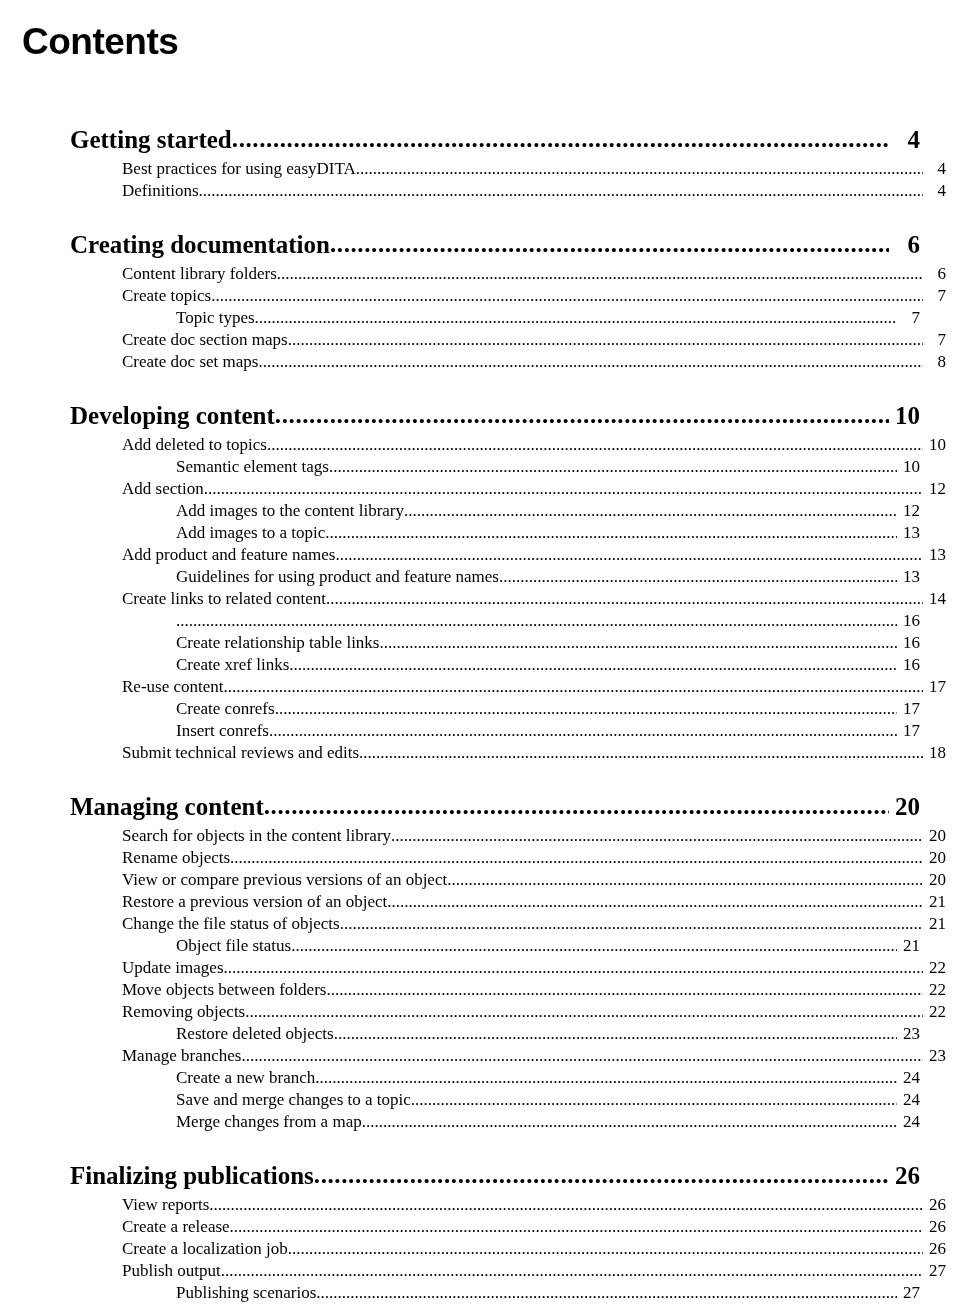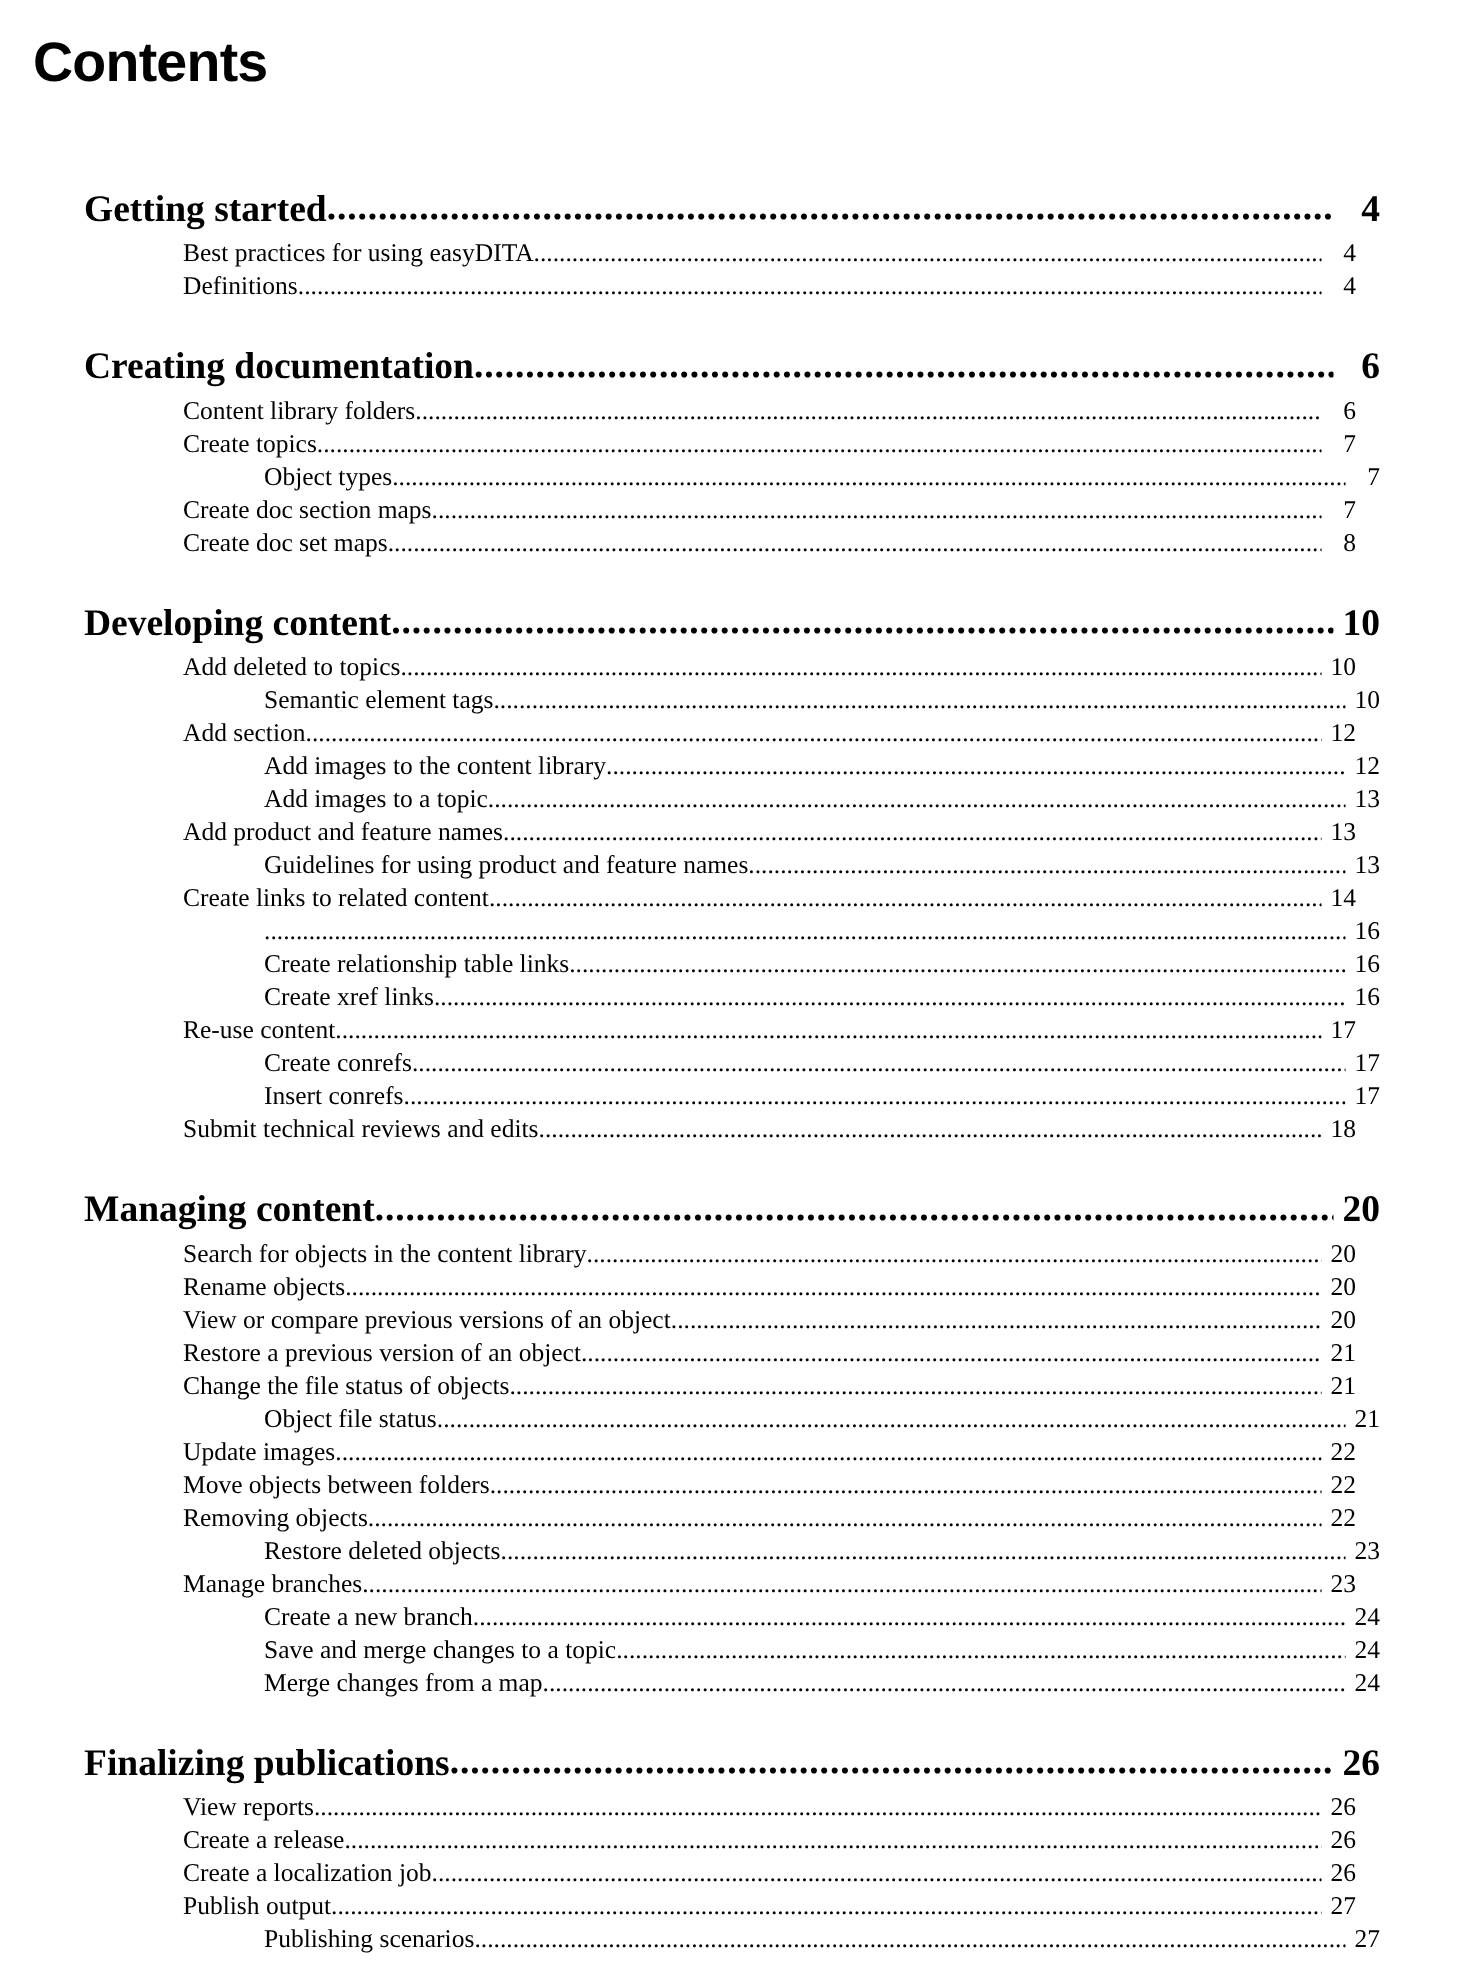--- a/index.html
+++ b/index.html
@@ -61,41 +61,41 @@
     flex: 0 0 auto;
     text-align: right;
     padding-left: 1px;
   }
 
   
   .lvl1 {
     font-weight: bold;
     font-size: 25px;
     line-height: 30px;
-    padding-left: 56px;
+    padding-left: 70px;
     padding-right: 52px;
     margin-bottom: 3px;
   }
   .lvl1 .leader {
     font-size: 25px;
     font-weight: bold;
     letter-spacing: 0.6px;
     position: relative;
     top: -1px;
   }
   .lvl1 .pageno {
     min-width: 30px;
   }
 
   
   .lvl2 {
     font-size: 17px;
     line-height: 22px;
     padding-left: 122px;
-    padding-right: 68px;
+    padding-right: 26px;
   }
   .lvl2 .leader {
     font-size: 17px;
     letter-spacing: 0px;
   }
   .lvl2 .pageno {
     min-width: 22px;
   }
 
   
@@ -147,21 +147,21 @@
           <span class="label">Content library folders</span>
           <span class="leader">................................................................................................................................................................................................................................................................................................................................................................................................................</span>
           <span class="pageno">6</span>
         </div>
         <div class="entry lvl2">
           <span class="label">Create topics</span>
           <span class="leader">................................................................................................................................................................................................................................................................................................................................................................................................................</span>
           <span class="pageno">7</span>
         </div>
         <div class="entry lvl3">
-          <span class="label">Object types</span>
+          <span class="label">Topic types</span>
           <span class="leader">................................................................................................................................................................................................................................................................................................................................................................................................................</span>
           <span class="pageno">7</span>
         </div>
         <div class="entry lvl2">
           <span class="label">Create doc section maps</span>
           <span class="leader">................................................................................................................................................................................................................................................................................................................................................................................................................</span>
           <span class="pageno">7</span>
         </div>
         <div class="entry lvl2">
           <span class="label">Create doc set maps</span>

